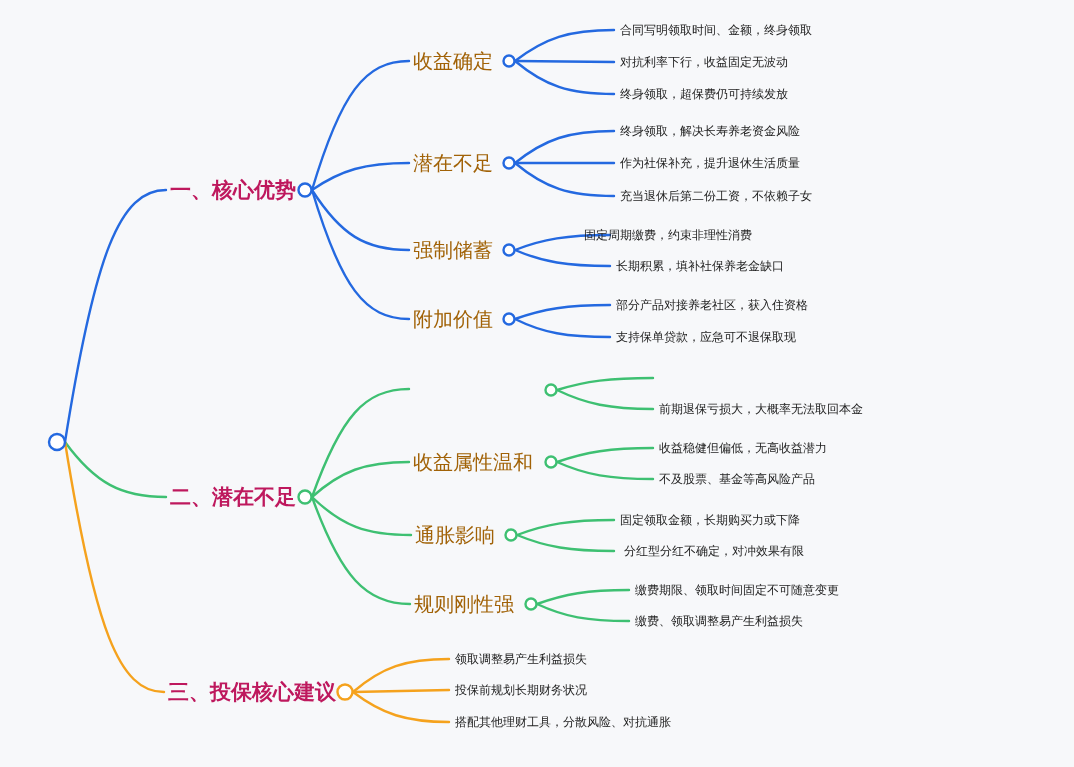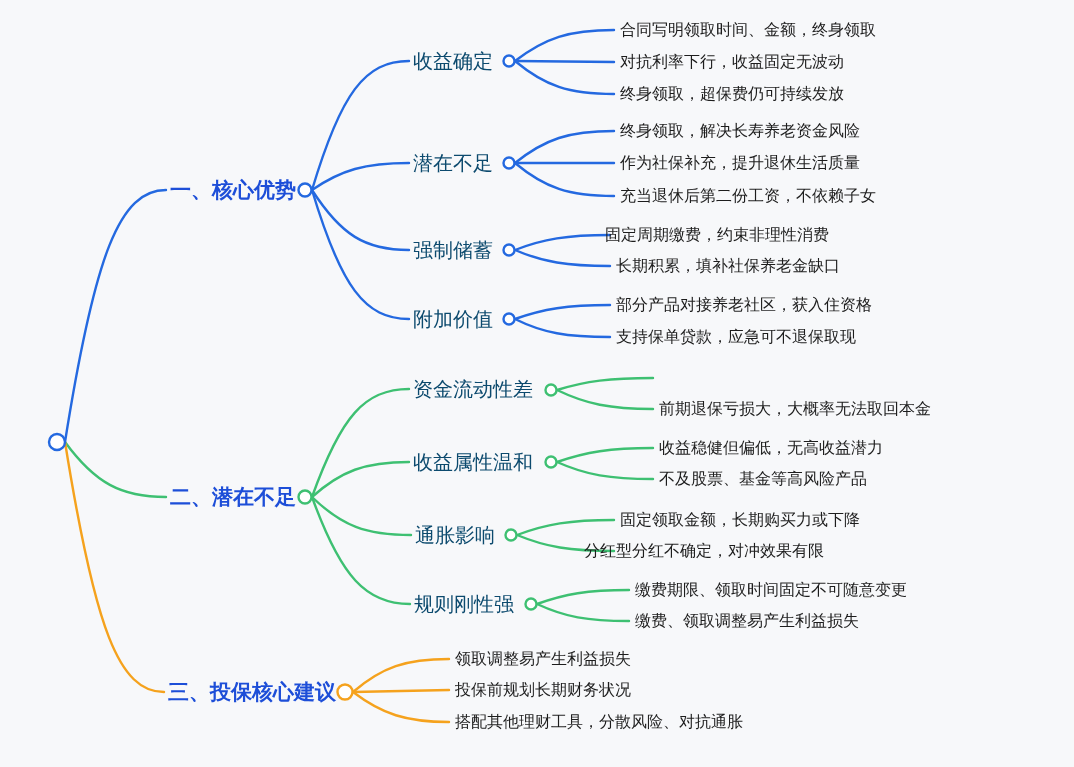--- a/index.html
+++ b/index.html
@@ -14,23 +14,23 @@
   svg.wires{position:absolute;left:0;top:0;}
   .node{
     position:absolute;
     white-space:nowrap;
     transform:translateY(-50%);
     color:#1d1d1d;
     font-size:20px;
     line-height:28px;
     cursor:default;
   }
-  .lvl1{font-size:21px;font-weight:700;color:#1d4ed8;}
-  .lvl2{font-size:20px;color:#0c4a6e;}
-  .leaf{font-size:16px;color:#1d1d1d;}
+  .lvl1{font-size:21px;font-weight:700;color:#be185d;}
+  .lvl2{font-size:20px;color:#a16207;}
+  .leaf{font-size:12px;color:#1d1d1d;}
 </style>
 </head>
 <body>
 
 <div class="stage">
 
   <svg class="wires" width="1074" height="767" viewBox="0 0 1074 767">
     <g fill="none" stroke="#2469e0" stroke-width="2.4" stroke-linecap="round">
       <path d="M65 442 C95 253,120 190,166 190"></path>
       <path d="M312 190 C341 93,365 61,409 61"></path>
@@ -87,46 +87,45 @@
 
   <div class="node lvl1" style="left:170px;top:190px">一、核心优势</div>
   <div class="node lvl1" style="left:168px;top:692px">三、投保核心建议</div>
   <div class="node lvl1" style="left:170px;top:497px">二、潜在不足</div>
 
   <div class="node lvl2" style="left:413px;top:61px">收益确定</div>
   <div class="node lvl2" style="left:413px;top:163px">潜在不足</div>
   <div class="node lvl2" style="left:413px;top:250px">强制储蓄</div>
   <div class="node lvl2" style="left:413px;top:319px">附加价值</div>
 
-  <div class="node lvl2" style="left:413px;top:389px">资金流动性差</div>
   <div class="node lvl2" style="left:413px;top:462px">收益属性温和</div>
   <div class="node lvl2" style="left:415px;top:535px">通胀影响</div>
   <div class="node lvl2" style="left:414px;top:604px">规则刚性强</div>
 
   <div class="node leaf" style="left:620px;top:30px">合同写明领取时间、金额，终身领取</div>
   <div class="node leaf" style="left:620px;top:62px">对抗利率下行，收益固定无波动</div>
   <div class="node leaf" style="left:620px;top:94px">终身领取，超保费仍可持续发放</div>
 
   <div class="node leaf" style="left:620px;top:131px">终身领取，解决长寿养老资金风险</div>
   <div class="node leaf" style="left:620px;top:163px">作为社保补充，提升退休生活质量</div>
   <div class="node leaf" style="left:620px;top:196px">充当退休后第二份工资，不依赖子女</div>
 
-  <div class="node leaf" style="left:605px;top:235px">固定周期缴费，约束非理性消费</div>
+  <div class="node leaf" style="left:584px;top:235px">固定周期缴费，约束非理性消费</div>
   <div class="node leaf" style="left:616px;top:305px">部分产品对接养老社区，获入住资格</div>
 
   <div class="node leaf" style="left:616px;top:266px">长期积累，填补社保养老金缺口</div>
   <div class="node leaf" style="left:616px;top:337px">支持保单贷款，应急可不退保取现</div>
 
   <div class="node leaf" style="left:659px;top:409px">前期退保亏损大，大概率无法取回本金</div>
 
   <div class="node leaf" style="left:659px;top:448px">收益稳健但偏低，无高收益潜力</div>
   <div class="node leaf" style="left:659px;top:479px">不及股票、基金等高风险产品</div>
 
   <div class="node leaf" style="left:620px;top:520px">固定领取金额，长期购买力或下降</div>
-  <div class="node leaf" style="left:584px;top:551px">分红型分红不确定，对冲效果有限</div>
+  <div class="node leaf" style="left:624px;top:551px">分红型分红不确定，对冲效果有限</div>
 
   <div class="node leaf" style="left:635px;top:621px">缴费、领取调整易产生利益损失</div>
   <div class="node leaf" style="left:635px;top:590px">缴费期限、领取时间固定不可随意变更</div>
 
   <div class="node leaf" style="left:455px;top:659px">领取调整易产生利益损失</div>
   <div class="node leaf" style="left:455px;top:690px">投保前规划长期财务状况</div>
   <div class="node leaf" style="left:455px;top:722px">搭配其他理财工具，分散风险、对抗通胀</div>
 
 </div>
 

